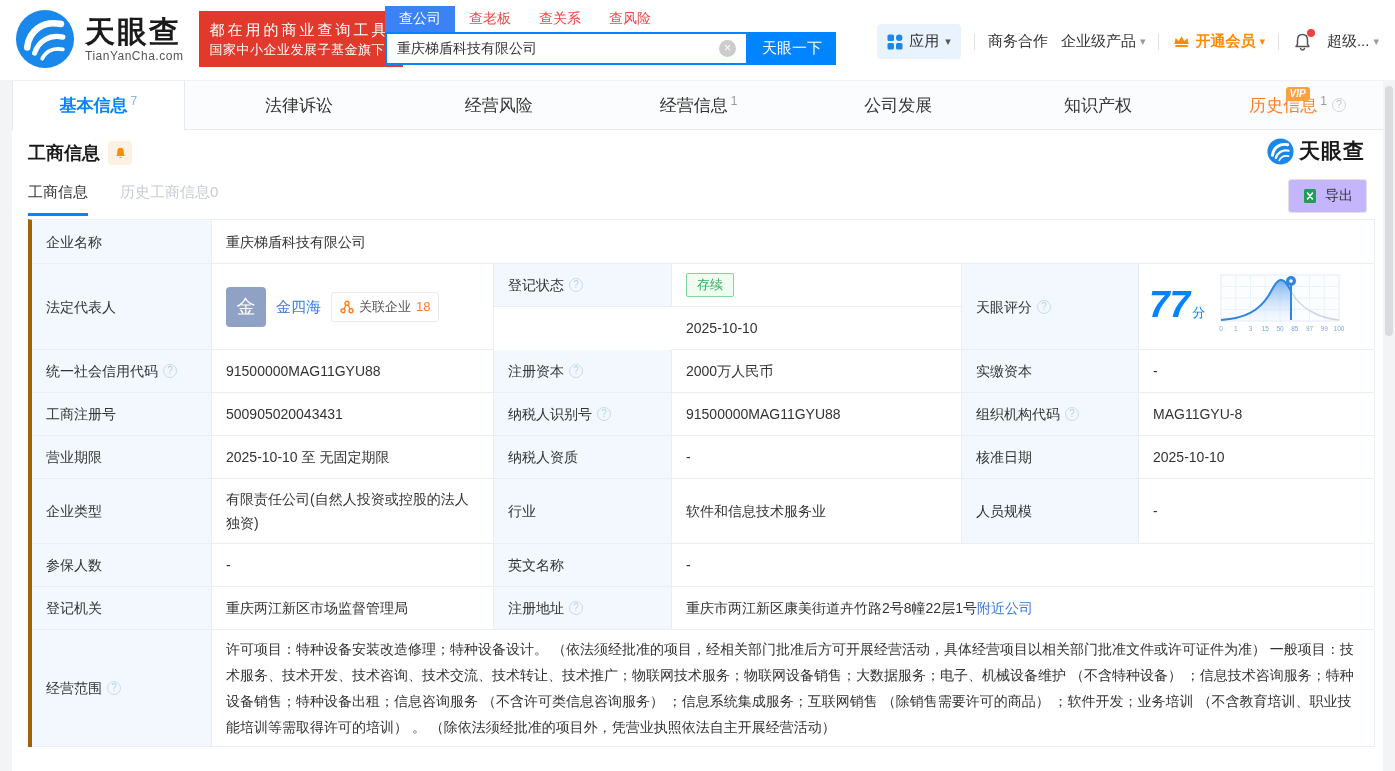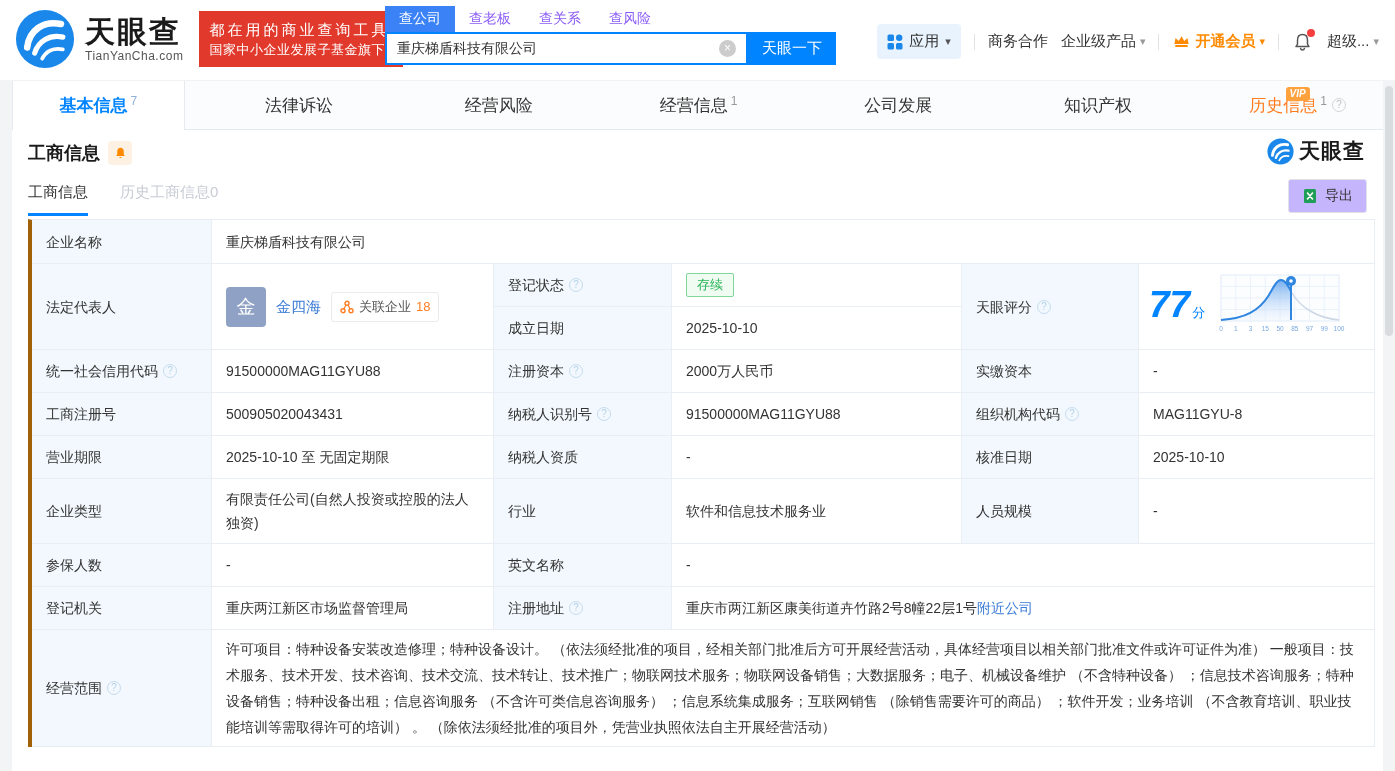--- a/index.html
+++ b/index.html
@@ -13,21 +13,21 @@
   .logo-mark { width:60px; height:60px; }
   .brand-col { display:flex; flex-direction:column; }
   .brand-name { font-size:30px; font-weight:bold; color:#1a1a1a; letter-spacing:2px; line-height:34px; }
   .brand-domain { font-size:12px; color:#555; letter-spacing:.5px; }
   .ad-banner { margin-left:6px; width:204px; background:#e13a2c; color:#fff; padding:8px 10px; }
   .ad-line1 { font-size:15px; letter-spacing:3px; line-height:21px; white-space:nowrap; }
   .ad-line2 { font-size:13px; letter-spacing:.5px; line-height:19px; white-space:nowrap; }
 
   .search-wrap { position:absolute; left:385px; top:6px; }
   .search-tabs { display:flex; align-items:flex-end; }
-  .stab { font-size:14px; color:#8b5cf6; padding:4px 14px; cursor:pointer; }
+  .stab { font-size:14px; color:#ef4444; padding:4px 14px; cursor:pointer; }
   .stab.active { background:#3b82f6; color:#fff; }
   .search-row { display:flex; position:relative; }
   .search-input { width:363px; height:33px; border:2px solid #0084ff; outline:none; font-size:14px; color:#333; padding:0 34px 0 10px; font-family:inherit; }
   .clear-ic { position:absolute; right:100px; top:8px; width:17px; height:17px; background:#ccc; border-radius:50%; color:#fff; font-size:12px; line-height:17px; text-align:center; cursor:pointer; }
   .search-btn { width:88px; height:33px; background:#0084ff; color:#fff; font-size:15px; border:none; cursor:pointer; font-family:inherit; }
 
   .hdr-right { position:absolute; right:16px; top:24px; display:flex; align-items:center; gap:13px; font-size:15px; color:#333; }
   .apps-box { display:flex; align-items:center; gap:6px; background:#e9f3fd; padding:8px 10px; border-radius:4px; cursor:pointer; }
   .vsep { width:1px; height:16px; background:#e3e3e3; }
   .nav-item { cursor:pointer; display:flex; align-items:center; gap:4px; white-space:nowrap; }
@@ -256,23 +256,20 @@
           <span>关联企业</span>
           <span class="rel-count">18</span>
         </span>
       </div>
       <div class="c lbl" style="grid-row:2;grid-column:3">
           <span>登记状态</span>
           <i class="help">?</i>
         </div>
       <div class="c" style="grid-row:2;grid-column:4">
           <span class="status-badge">存续</span>
-        </div>
-      <div class="c lbl" style="grid-row:3;grid-column:3">
-          <span>成立日期</span>
         </div>
       <div class="c" style="grid-row:3;grid-column:4">
           <span>2025-10-10</span>
         </div>
       <div class="c lbl" style="grid-row:2/span 2;grid-column:5">
           <span>天眼评分</span>
           <i class="help">?</i>
         </div>
       <div class="c score-cell" style="grid-row:2/span 2;grid-column:6">
         <span style="display:flex;align-items:baseline">

